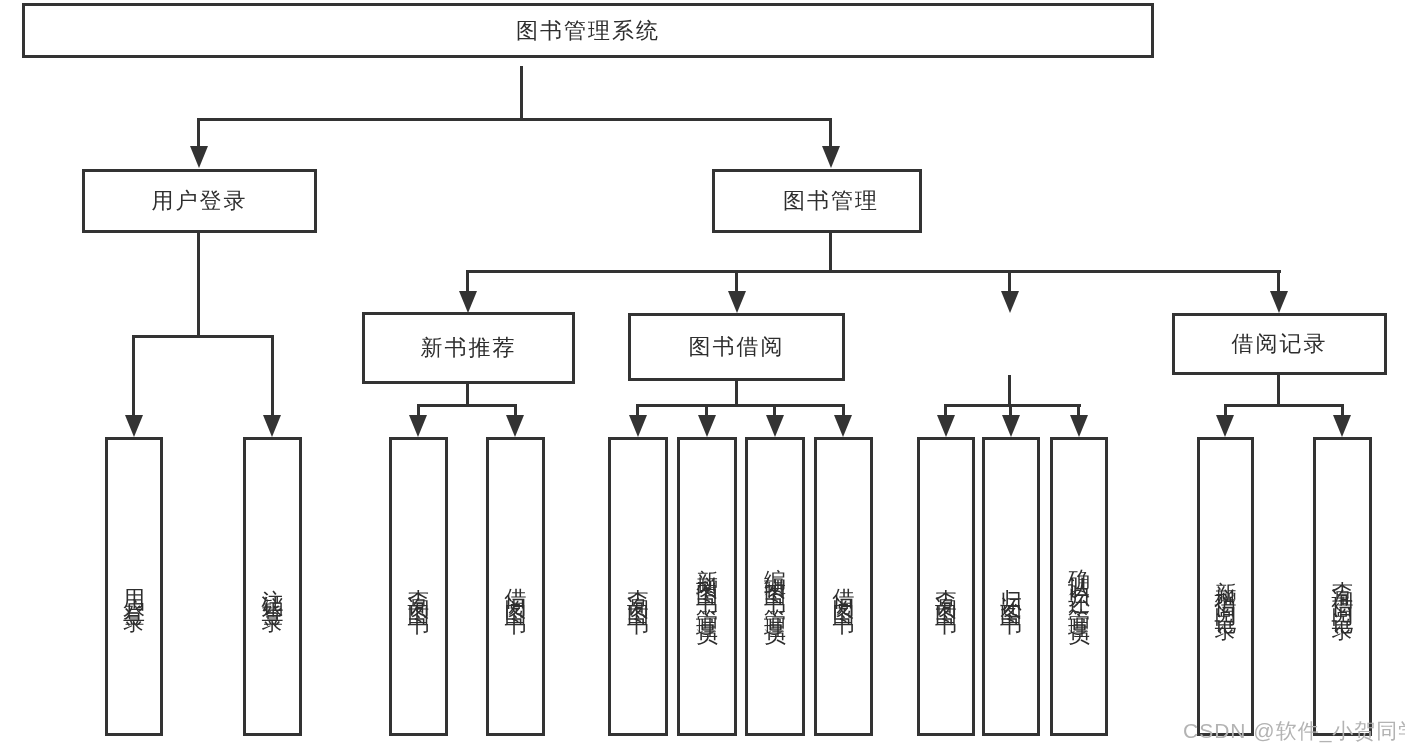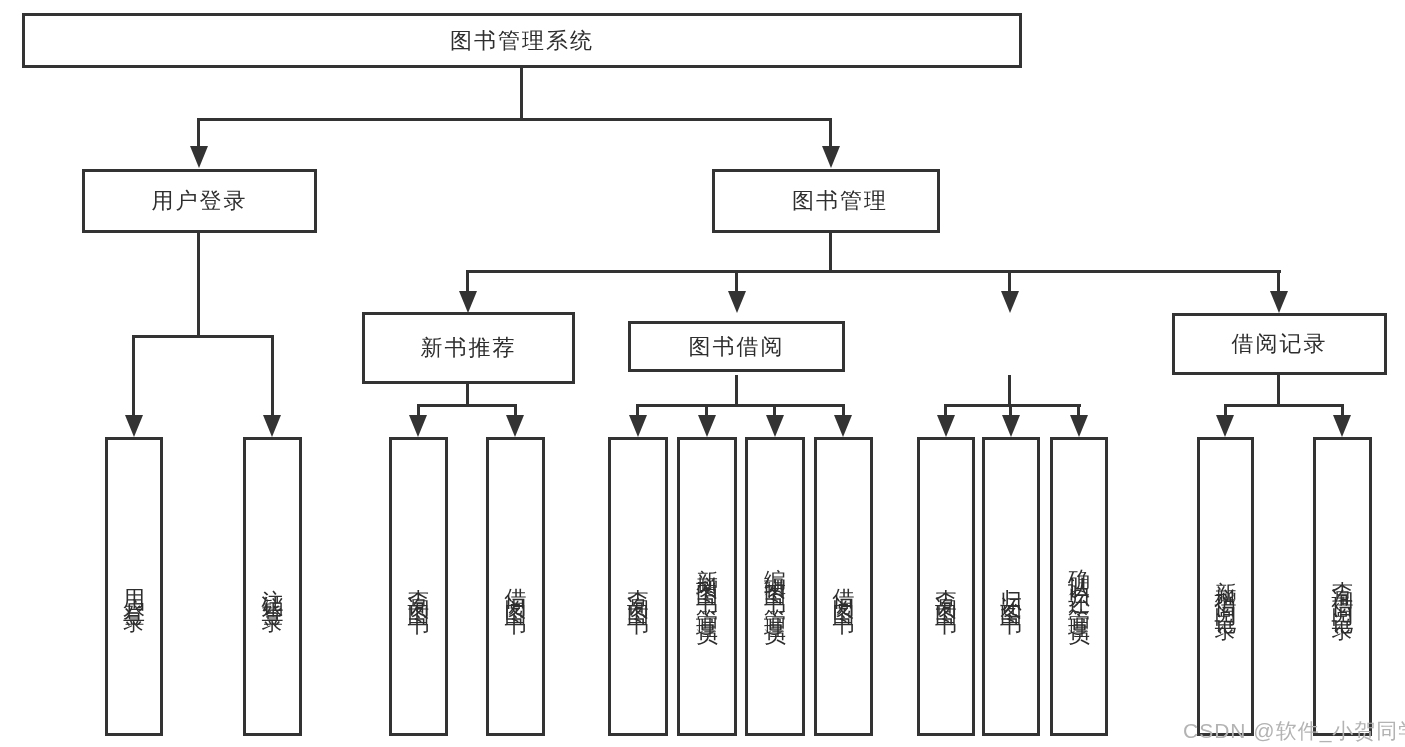--- a/index.html
+++ b/index.html
@@ -113,29 +113,29 @@
   <div class="vline" style="left:1077px; top:404px; height:13px;"></div>
   <div class="arrow" style="left:1070px; top:415px;"></div>
 
   <div class="vline" style="left:1277px; top:375px; height:32px;"></div>
   <div class="hline" style="left:1224px; top:404px; width:120px;"></div>
   <div class="vline" style="left:1224px; top:404px; height:13px;"></div>
   <div class="arrow" style="left:1216px; top:415px;"></div>
   <div class="vline" style="left:1341px; top:404px; height:13px;"></div>
   <div class="arrow" style="left:1333px; top:415px;"></div>
 
-  <div class="box" style="left:22px; top:13px; width:1000px; height:55px;">图书管理系统</div>
+  <div class="box" style="left:22px; top:3px; width:1132px; height:55px;">图书管理系统</div>
 
   <div class="box" style="left:82px; top:169px; width:235px; height:64px;">用户登录</div>
 
-  <div class="box" style="left:712px; top:169px; width:228px; height:64px;padding-left:28px;">图书管理</div>
+  <div class="box" style="left:712px; top:169px; width:210px; height:64px;padding-left:28px;">图书管理</div>
 
   <div class="box" style="left:362px; top:312px; width:213px; height:72px;">新书推荐</div>
 
-  <div class="box" style="left:628px; top:321px; width:217px; height:51px;">图书借阅</div>
+  <div class="box" style="left:628px; top:313px; width:217px; height:68px;">图书借阅</div>
 
 
   <div class="box" style="left:1172px; top:313px; width:215px; height:62px;">借阅记录</div>
 
   <div class="box leaf" style="left:105px; top:437px; width:58px; height:299px;">
     <span class="label-v">用户登录</span>
   </div>
 
   <div class="box leaf" style="left:243px; top:437px; width:59px; height:299px;">
     <span class="label-v">注销登录</span>

